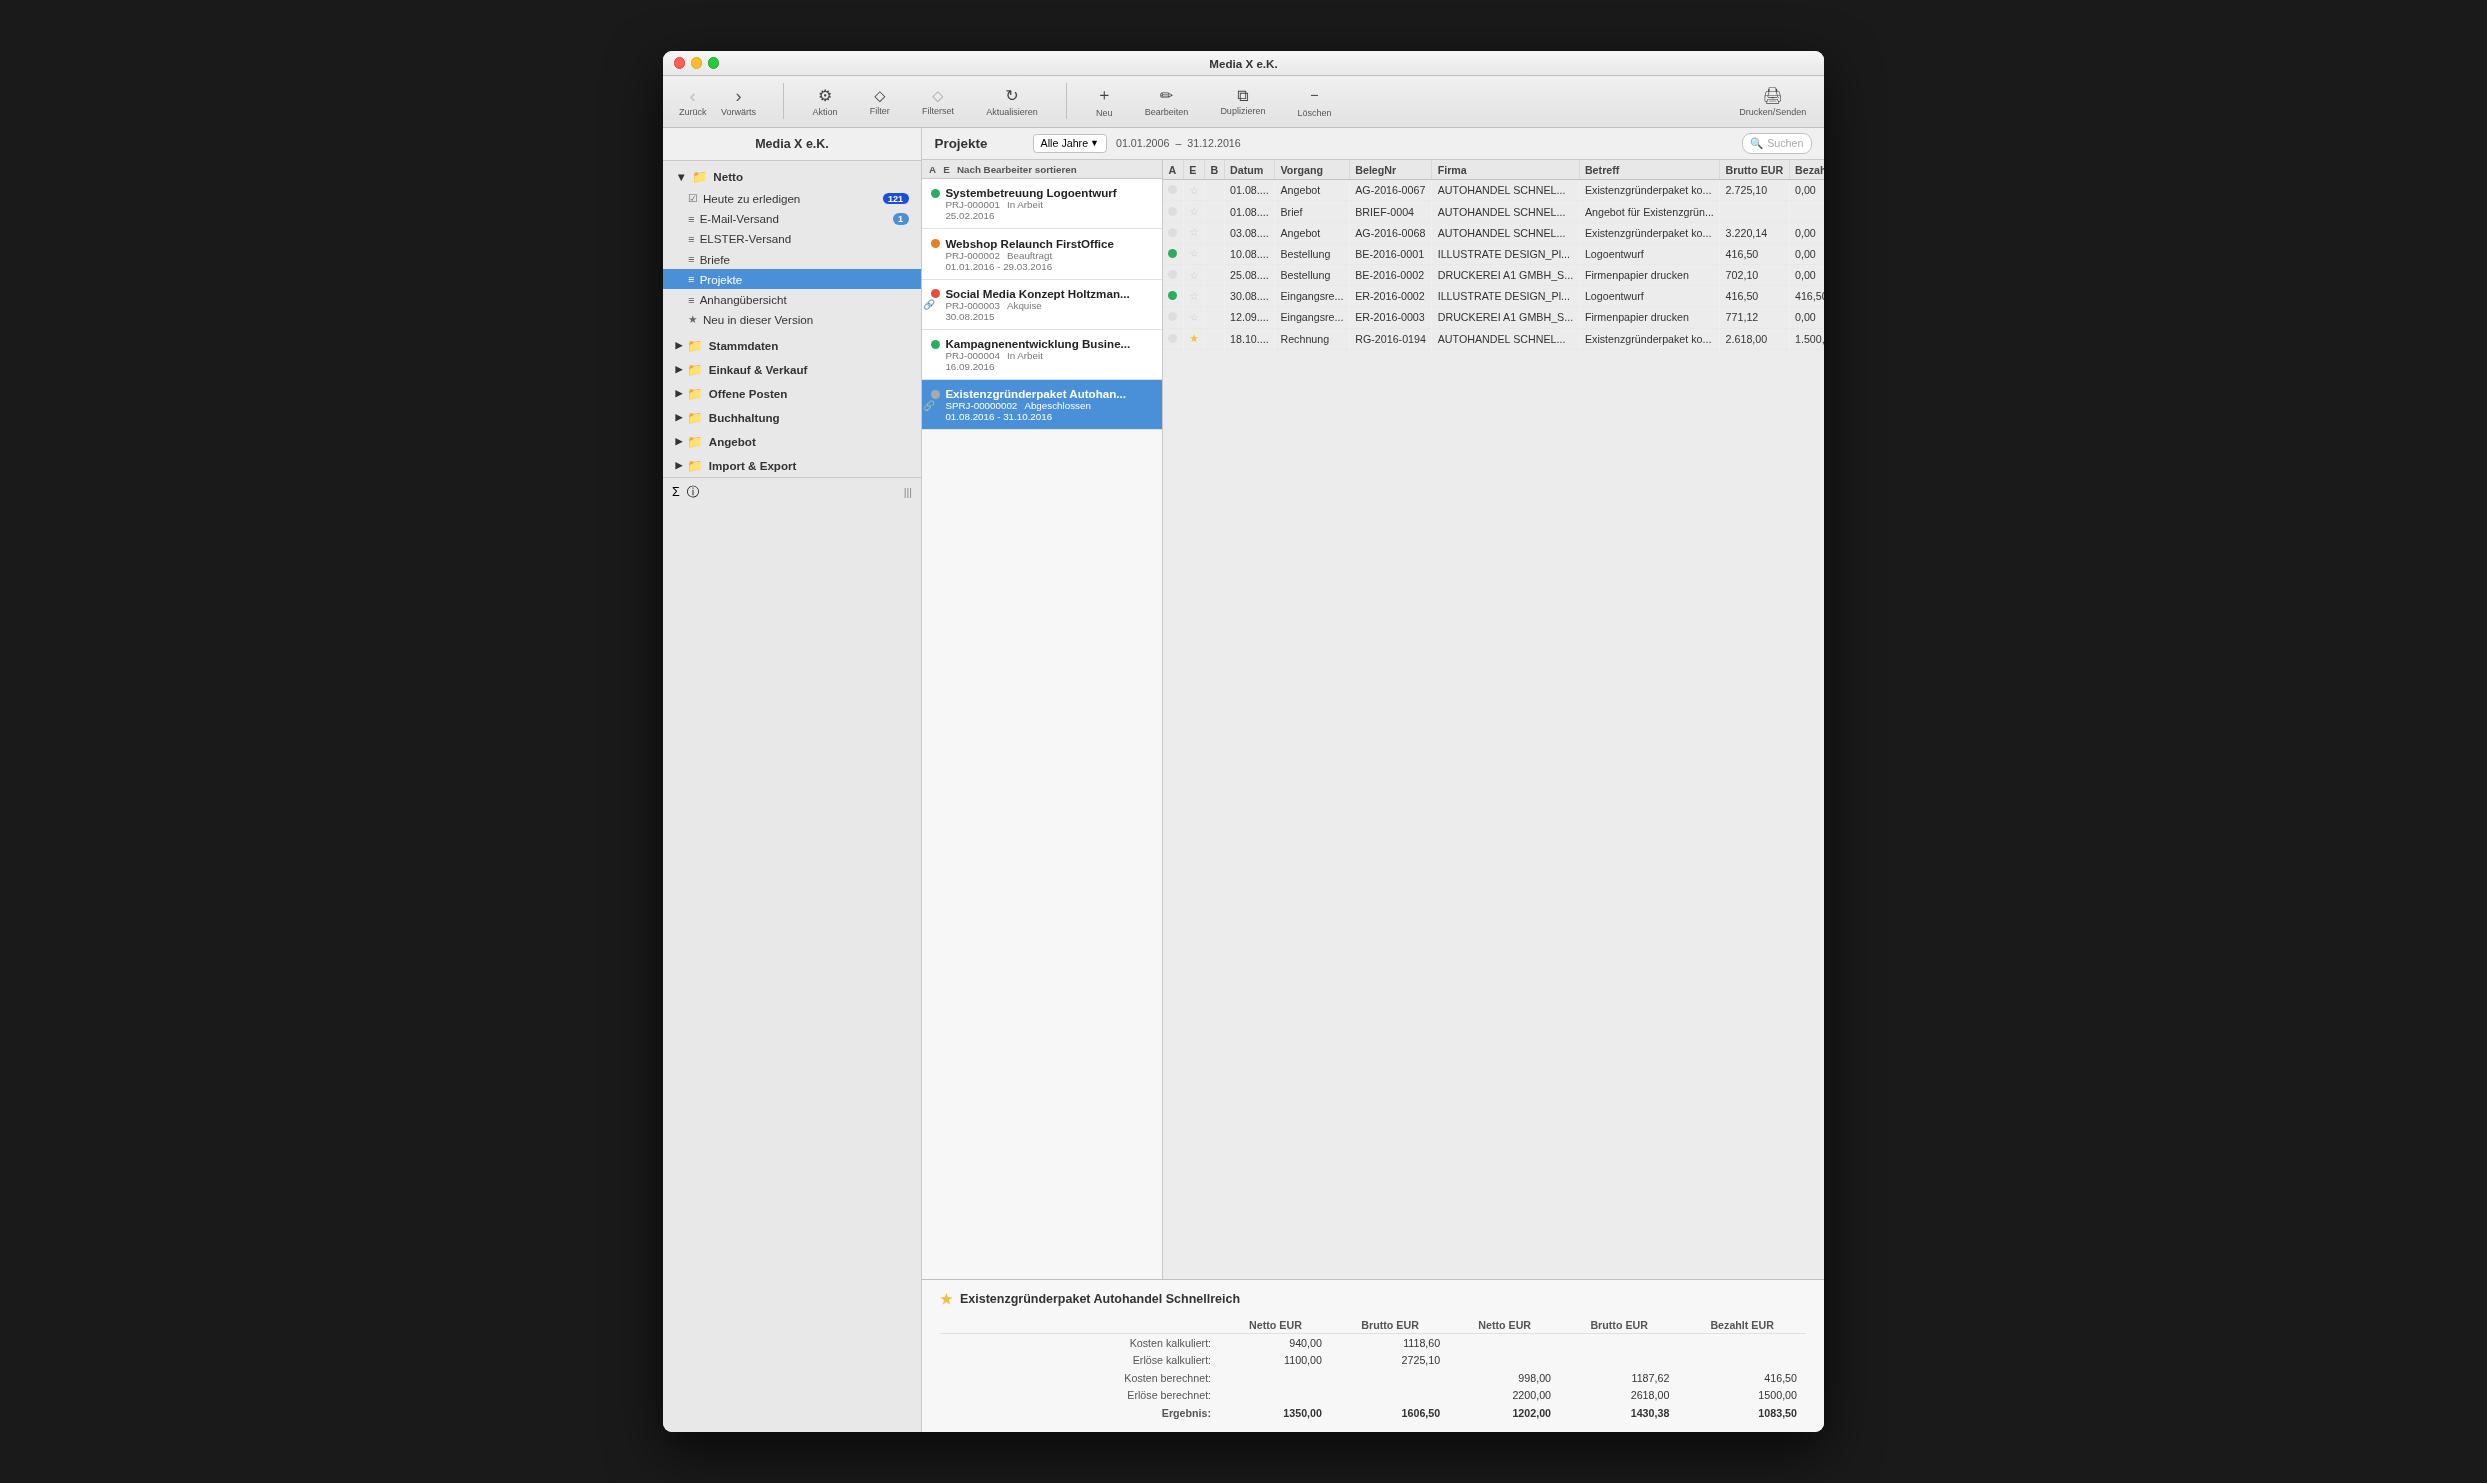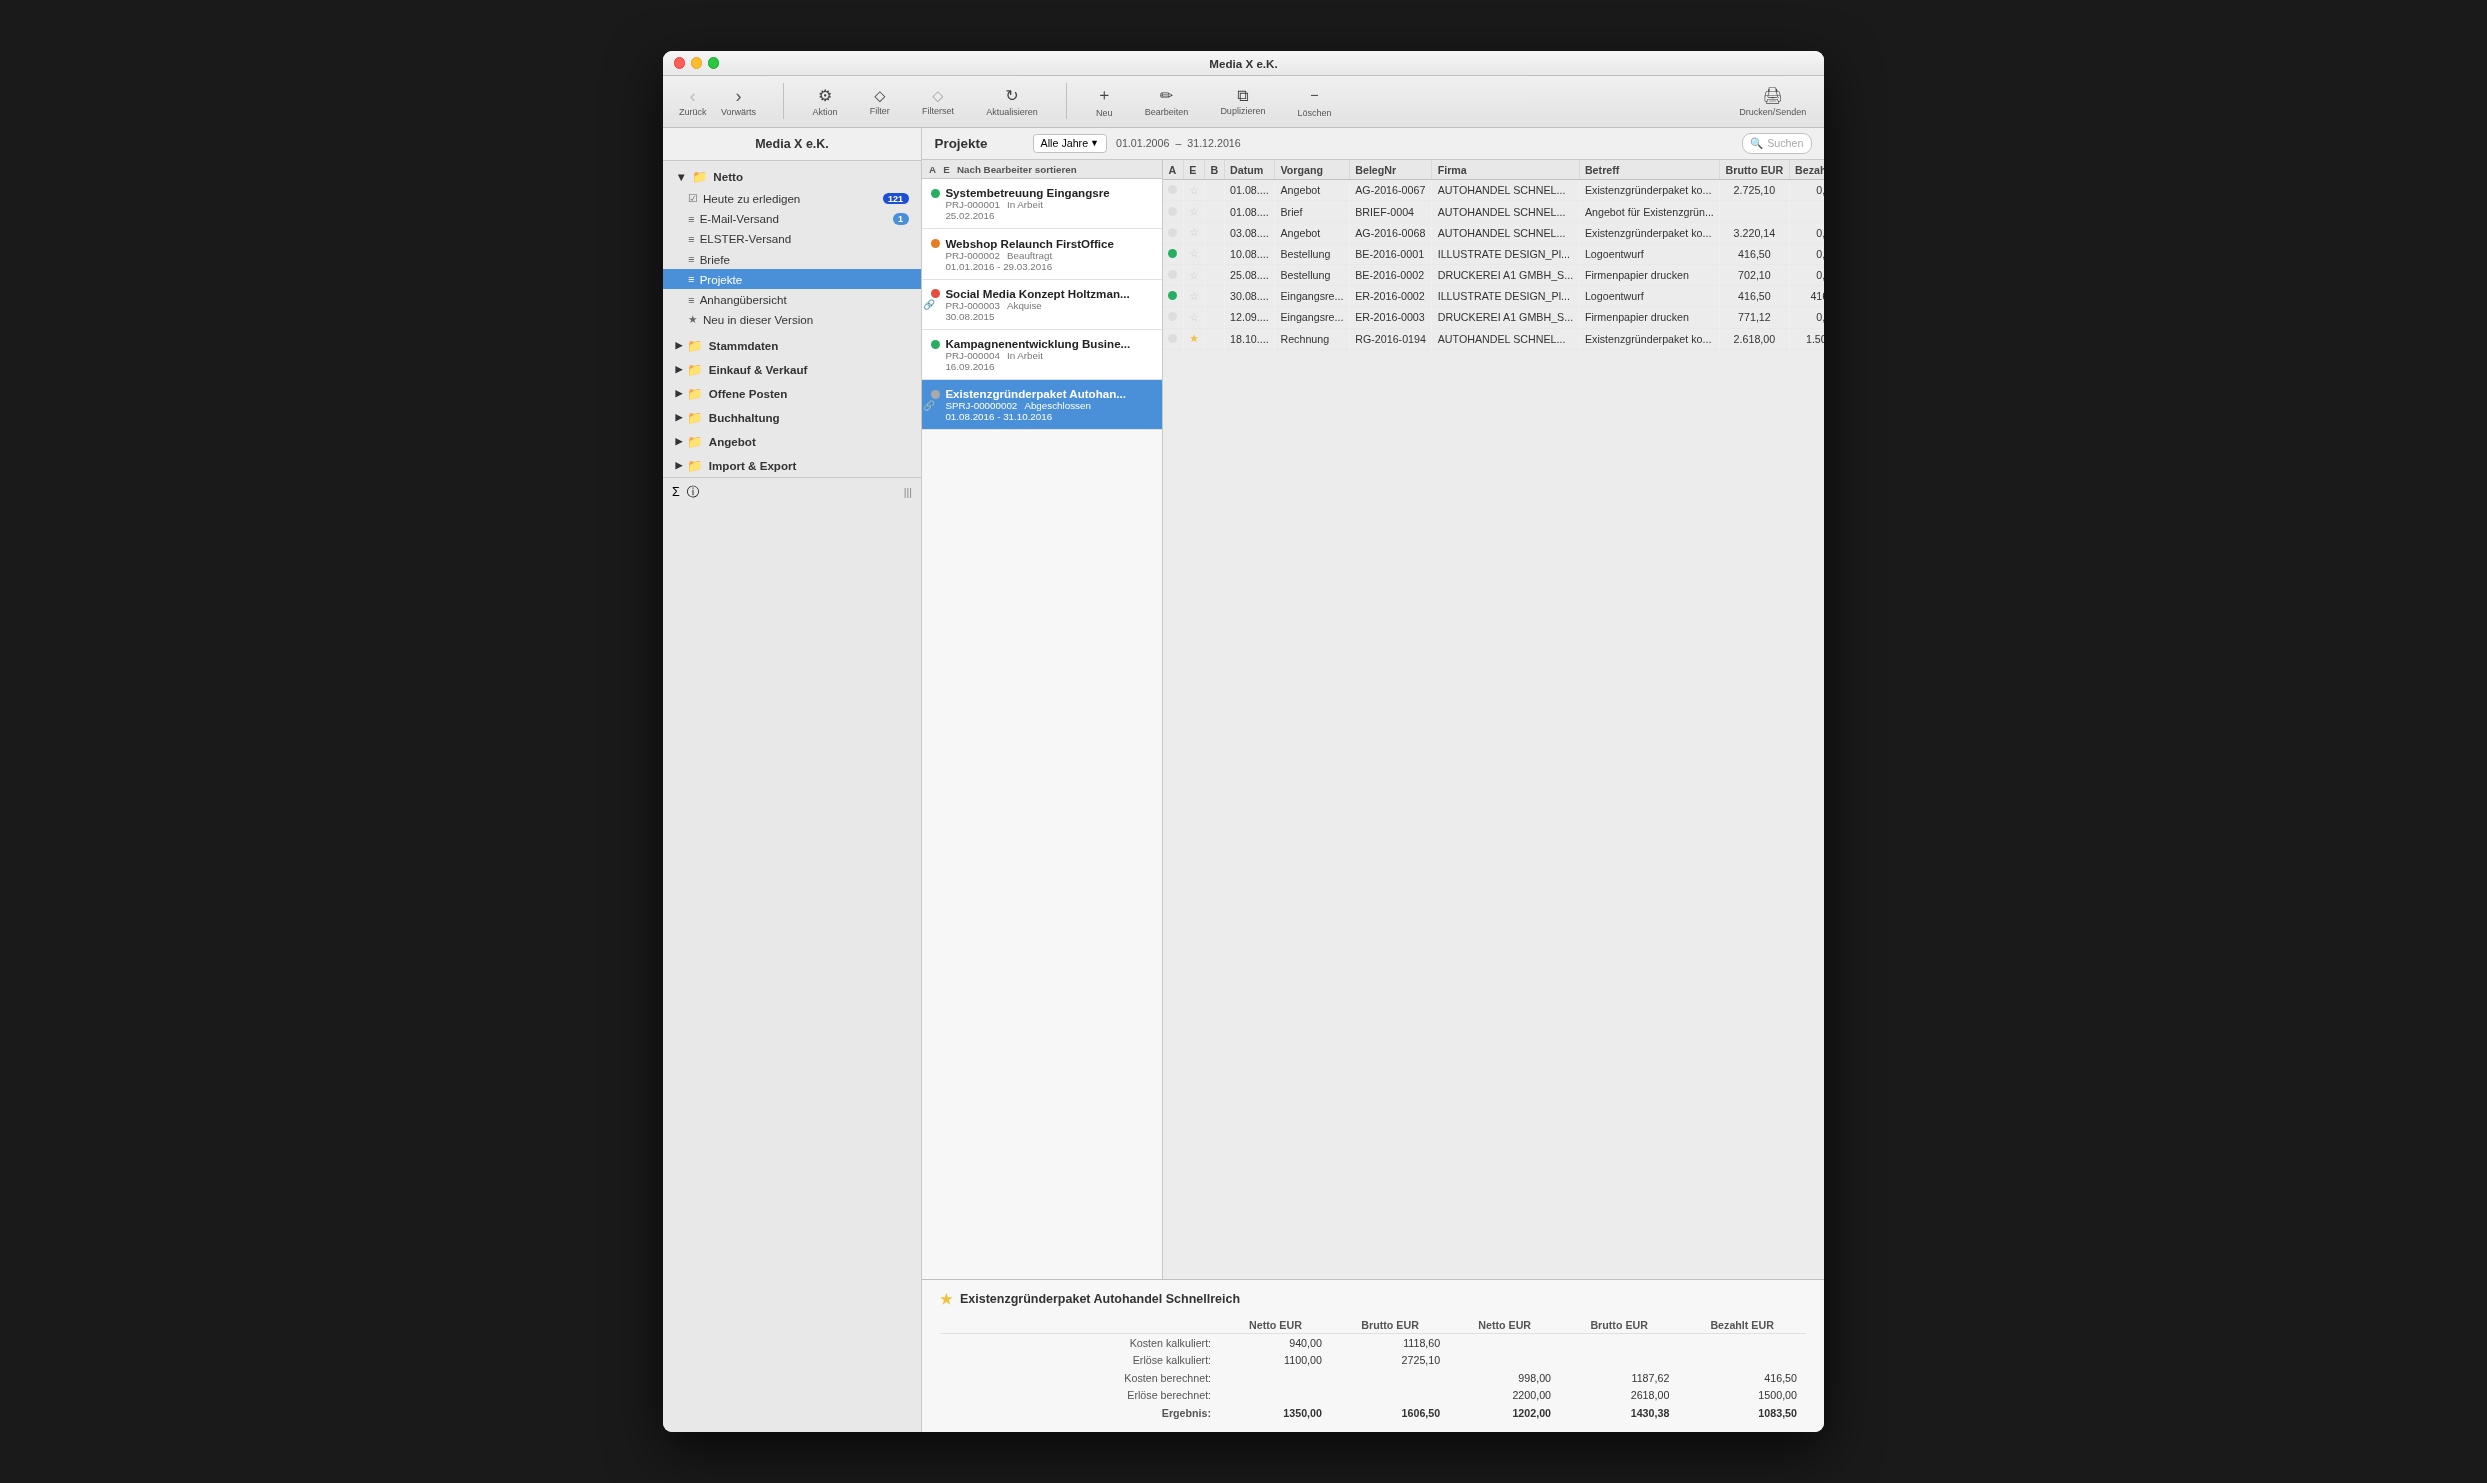--- a/index.html
+++ b/index.html
@@ -232,21 +232,21 @@
     }
     .data-table tbody tr { border-bottom: 0.9px solid #e8e8e8; }
     .data-table tbody td {
       padding: 3.6px 5.4px;
       color: #333;
       border-right: 0.9px solid #f0f0f0;
       white-space: nowrap;
     }
     .col-a, .col-e, .col-b { width: 19.7px; text-align: center; }
     .star-icon { color: #f0c040; font-size: 11.6px; }
-    .amount { text-align: center; }
+    .amount { text-align: left; }
     
     .bottom-panel {
       border-top: 1.8px solid #c0c0c0;
       background: #f7f7f7;
       padding: 10.7px 18px;
     }
     .bottom-title {
       display: flex; align-items: center; gap: 7.1px;
       font-size: 12.5px; font-weight: 600; color: #333;
       margin-bottom: 9px;
@@ -481,21 +481,21 @@
               <span>E</span>
               <span style="font-weight:600; cursor:pointer;">Nach Bearbeiter sortieren</span>
             </div>
 
             <div id="project-items-container">
                 <div class="project-item">
 
     <div class="project-row">
       <span style="width:9px;height:9px;border-radius:50%;background:#27ae60;display:inline-block;flex-shrink:0;margin-top:2.7px;"></span>
       <div>
-        <div class="project-name">Systembetreuung Eingangsre</div>
+        <div class="project-name">Systembetreuung Logoentwurf</div>
         <div class="project-meta">
           <span>PRJ-000001</span>
           <span>In Arbeit</span>
         </div>
         <div class="project-meta">25.02.2016</div>
       </div>
     </div>
                 </div>
                 <div class="project-item">
 

